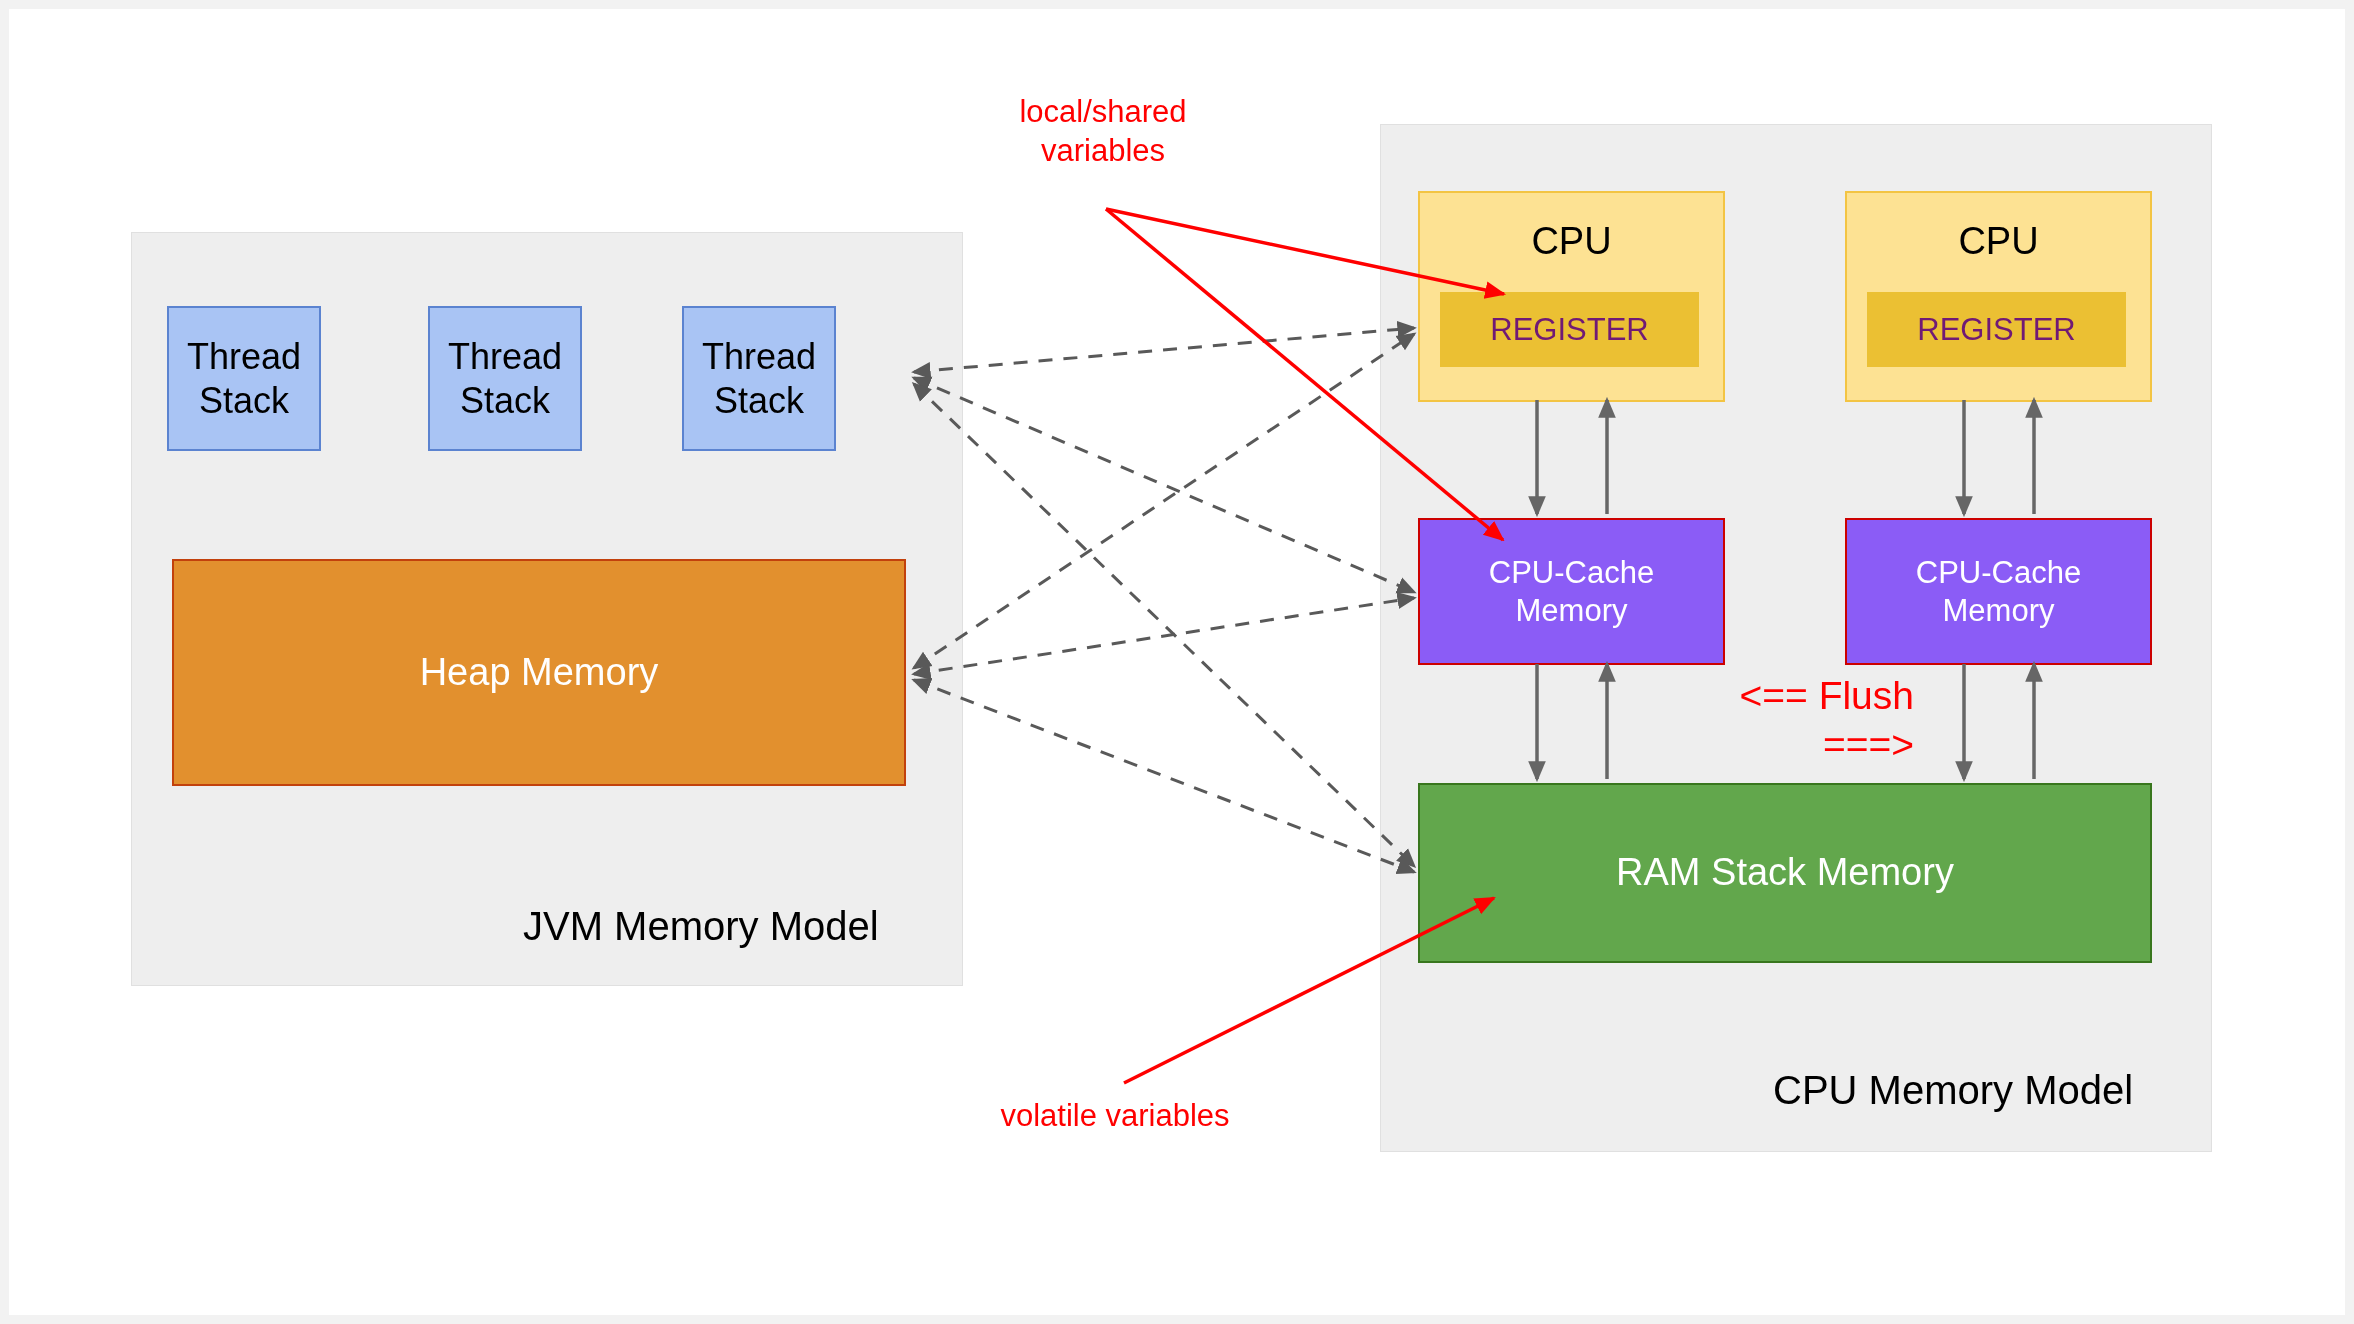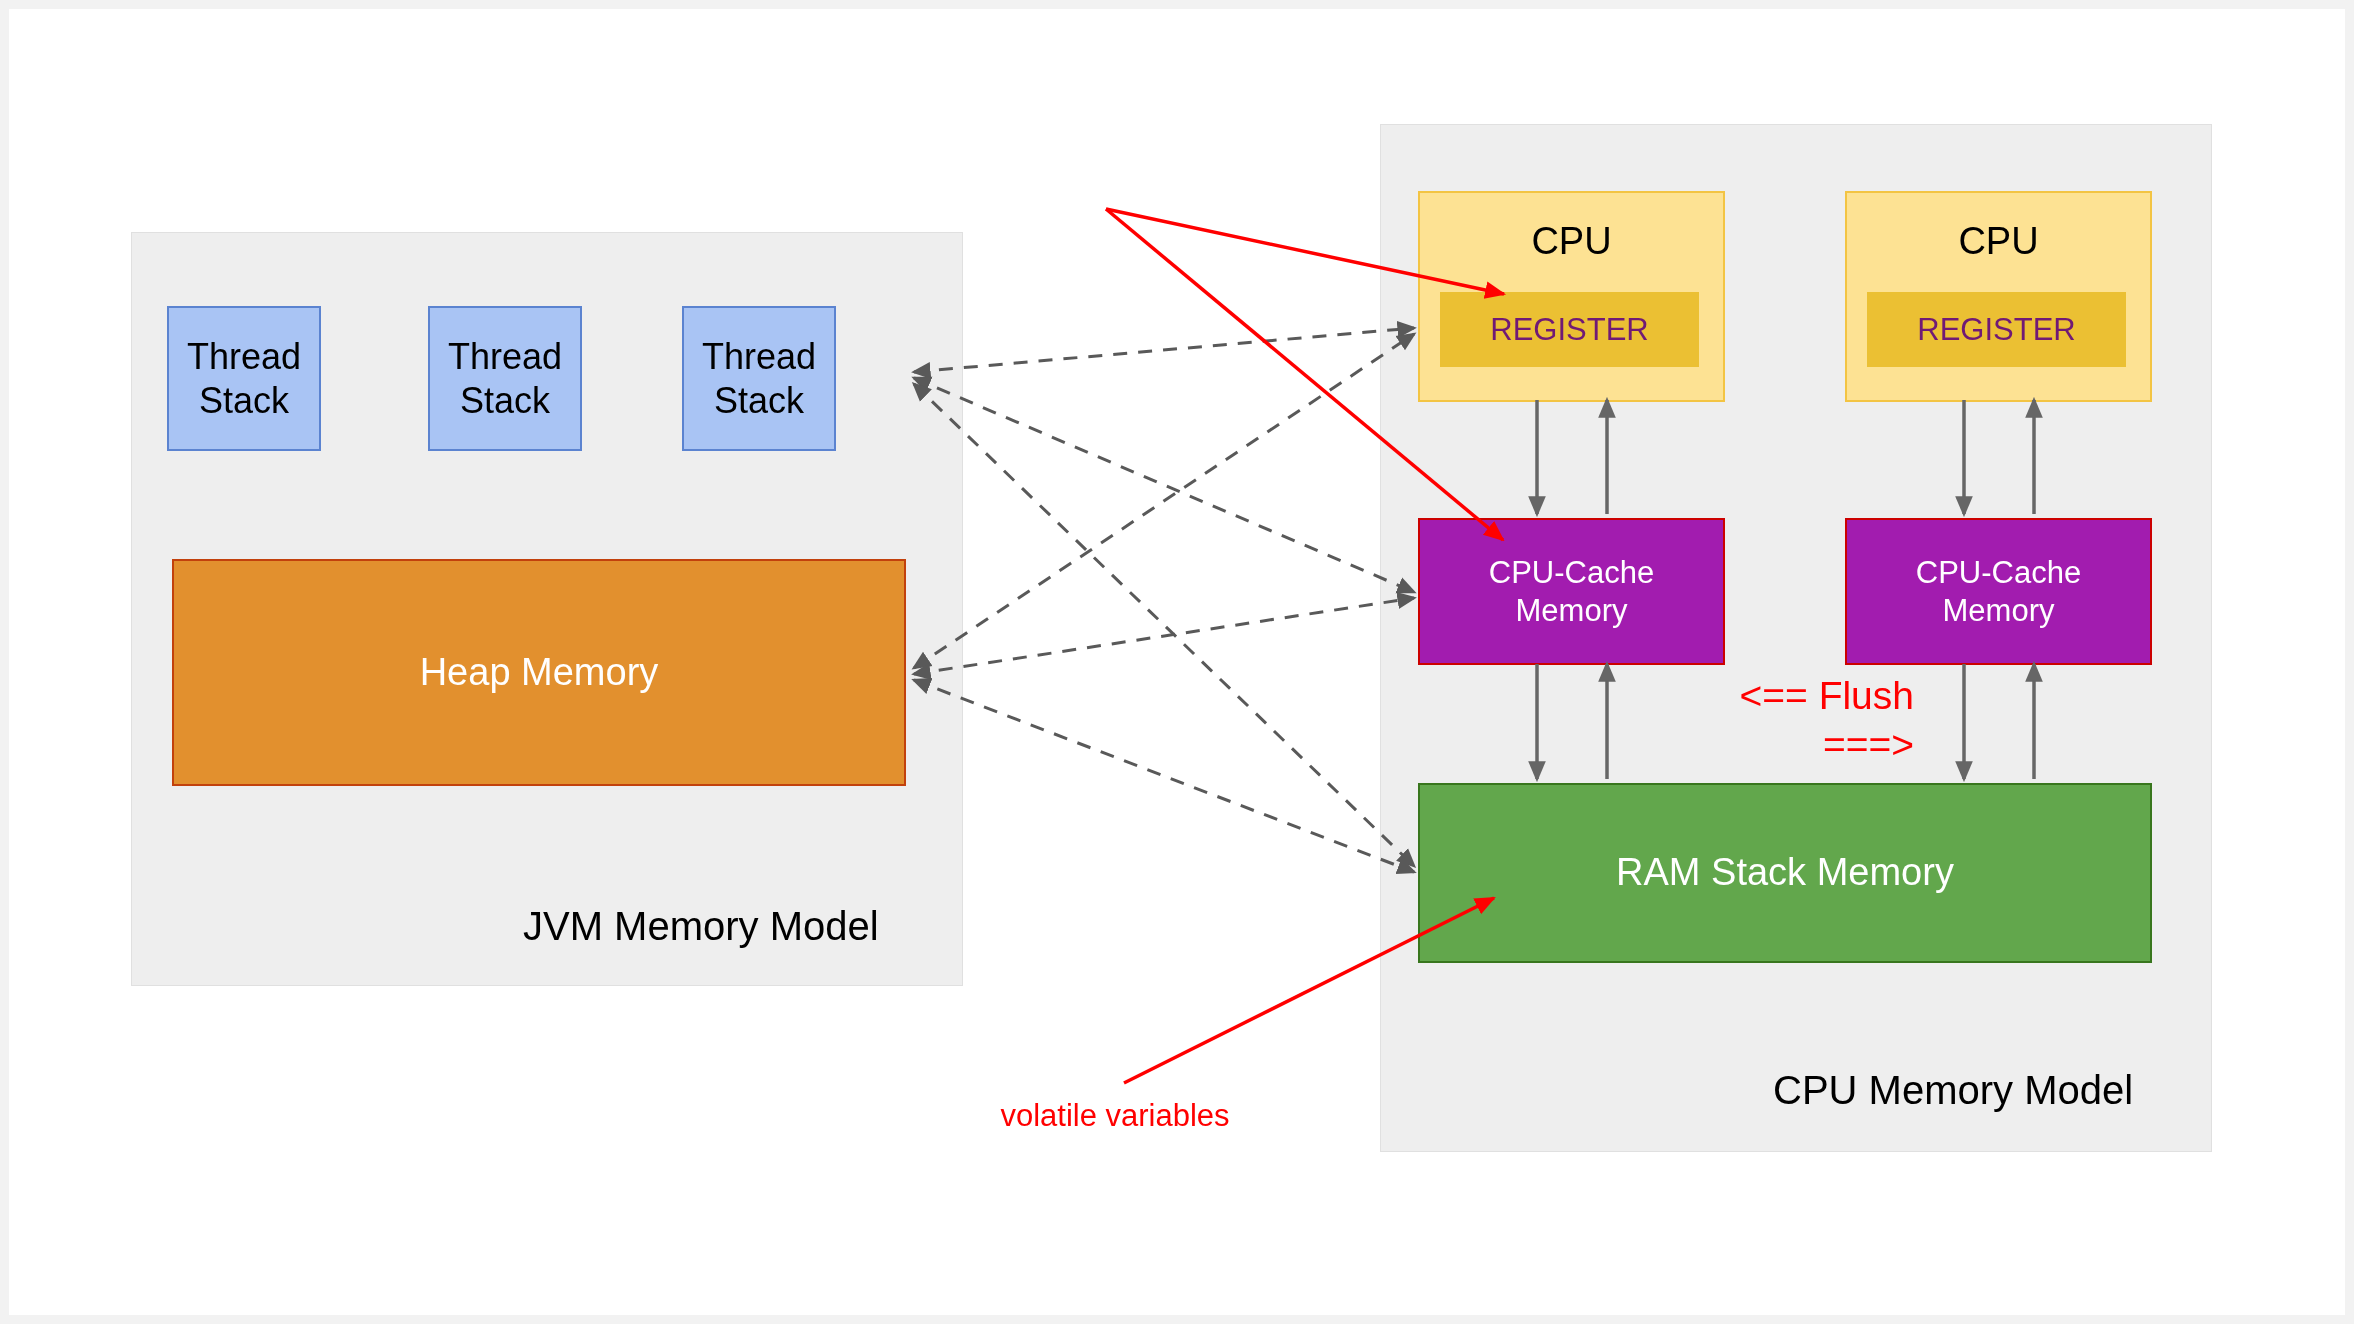--- a/index.html
+++ b/index.html
@@ -103,21 +103,21 @@
     background: #edc game;
     background: #ebc033;
     display: flex;
     align-items: center;
     justify-content: center;
     color: #701a75;
     font-size: 31px;
   }
 
   .cache-box {
-    background: #a21caf;
+    background: #8b5cf6;
     border: 2px solid #cc0000;
     width: 307px;
     height: 147px;
     top: 518px;
     color: #ffffff;
     font-size: 31px;
   }
   #cache-box-1 { left: 1418px; }
   #cache-box-2 { left: 1845px; }
 
@@ -185,20 +185,21 @@
     <div class="register-box">REGISTER</div>
   </div>
 
   <div class="box cache-box" id="cache-box-1">CPU-Cache<br>Memory</div>
   <div class="box cache-box" id="cache-box-2">CPU-Cache<br>Memory</div>
 
   <div class="box" id="ram-box">RAM Stack Memory</div>
 
   <div class="panel-label" id="cpu-panel-label">CPU Memory Model</div>
 
+  <div class="annotation" id="annotation-local-shared">local/shared<br>variables</div>
   <div class="annotation" id="annotation-volatile">volatile variables</div>
   <div class="annotation" id="annotation-flush">&lt;== Flush ===&gt;</div>
 
   <svg id="edges" viewBox="0 0 2354 1324" xmlns="http://www.w3.org/2000/svg">
     <defs>
       <marker id="arrow-gray" viewBox="0 0 10 10" refX="8.5" refY="5" markerWidth="6.5" markerHeight="6.5" orient="auto-start-reverse">
         <path d="M 0 0.6 L 10 5 L 0 9.4 z" fill="#595959"></path>
       </marker>
       <marker id="arrow-gray-start" viewBox="0 0 10 10" refX="8.5" refY="5" markerWidth="6.5" markerHeight="6.5" orient="auto-start-reverse">
         <path d="M 0 0.6 L 10 5 L 0 9.4 z" fill="#595959"></path>

